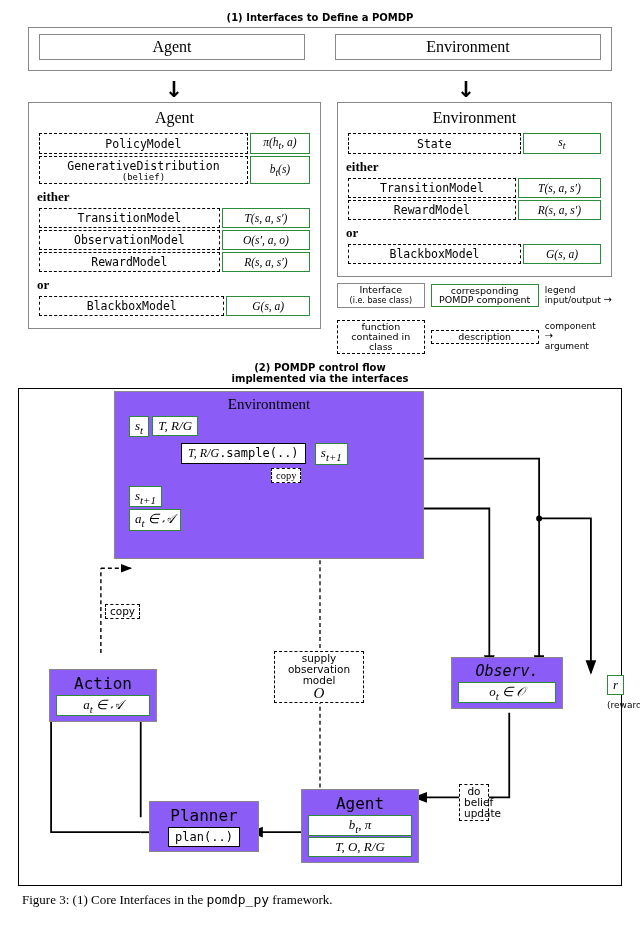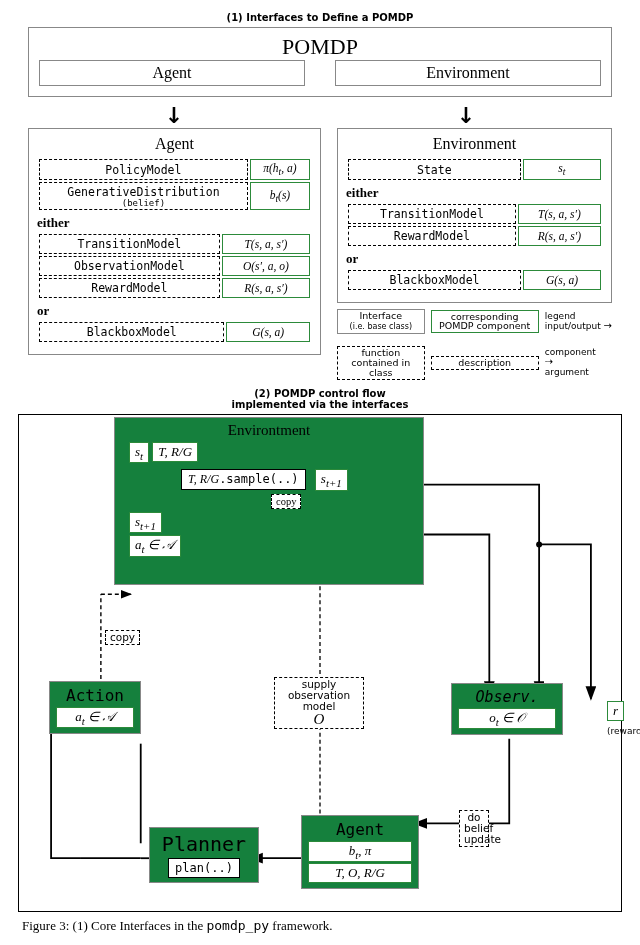--- a/index.html
+++ b/index.html
@@ -80,21 +80,21 @@
   .flow-wrap {
     border: 1.8px solid #000;
     margin: 4px 10px 6px 10px;
     padding: 10px 14px 12px 14px;
     position: relative;
     height: 498px;
   }
   .fnode {
     position: absolute;
     border: 1.6px solid #888;
-    background: #15803d;
+    background: #8b5cf6;
     padding: 4px 6px;
     font-family: serif;
   }
   .fnode .ftitle { text-align: center; font-size: 15px; margin-bottom: 2px; }
   .chip {
     border: 1.4px solid #2c8a3a;
     display: inline-block;
     padding: 1px 5px;
     font-family: "Times New Roman", serif;
     font-style: italic;
@@ -123,21 +123,20 @@
   svg.overlay { position: absolute; inset: 0; width: 100%; height: 100%; pointer-events: none; }
 
   .caption { font-family: serif; font-size: 13px; margin: 4px 14px 0 14px; }
 </style>
 </head>
 <body>
 
 <div class="section-title">(1) Interfaces to Define a POMDP</div>
 
 <div class="pomdp-outer">
-  <div class="pomdp-title">POMDP</div>
   <div class="row">
     <div class="ifbox">Agent</div>
     <div class="ifbox">Environment</div>
   </div>
 </div>
 
 <div class="arrow-row">
   <span class="arrow-down"></span>
   <span class="arrow-down"></span>
 </div>
@@ -309,42 +308,42 @@
     <div style="margin:2px 0 0 8px; display:flex; align-items:center; gap:18px;">
       <div>
         <div class="chip">s<sub>t+1</sub></div><br>
         <div class="chip">a<sub>t</sub> ∈ 𝒜</div>
       </div>
     </div>
   </div>
 
   <div class="dash-box" style="left:86px; top:215px;">copy</div>
 
-  <div class="fnode" style="left:30px; top:266px; width:92px;">
+  <div class="fnode" style="left:30px; top:280px; width:108px;">
     <div class="ftitle mono" style="font-family:'DejaVu Sans Mono',monospace; font-size:16px;">Action</div>
     <div class="chip" style="display:block; text-align:center;">a<sub>t</sub> ∈ 𝒜</div>
   </div>
 
   <div class="dash-box" style="left:255px; top:262px; width:90px;">
     <span>supply observation model</span><br>
     <span class="serif-math" style="font-size:15px;">O</span>
   </div>
 
   <div class="fnode" style="left:432px; top:268px; width:112px;">
     <div class="ftitle mono" style="font-family:'DejaVu Sans Mono',monospace; font-size:15px;font-style:italic;">Observ.</div>
     <div class="chip" style="display:block; text-align:center;">o<sub>t</sub> ∈ 𝒪</div>
   </div>
 
   <div style="position:absolute; left:588px; top:285px;">
     <span class="chip">r</span>
     <span style="font-size:9px;">(reward)</span>
   </div>
 
   <div class="fnode" style="left:130px; top:412px; width:110px;">
-    <div class="ftitle mono" style="font-family:'DejaVu Sans Mono',monospace; font-size:20px;">Planner</div>
+    <div class="ftitle mono" style="font-family:'DejaVu Sans Mono',monospace; font-size:16px;">Planner</div>
     <div style="text-align:center;"><span class="callbox">plan(..)</span></div>
   </div>
 
   <div class="fnode" style="left:282px; top:400px; width:118px;">
     <div class="ftitle mono" style="font-family:'DejaVu Sans Mono',monospace; font-size:16px;">Agent</div>
     <div class="chip" style="display:block; text-align:center;">b<sub>t</sub>, π</div>
     <div class="chip" style="display:block; text-align:center;">T, O, R/G</div>
   </div>
 
   <div class="dash-box" style="left:440px; top:395px; width:30px;">do belief update</div>

